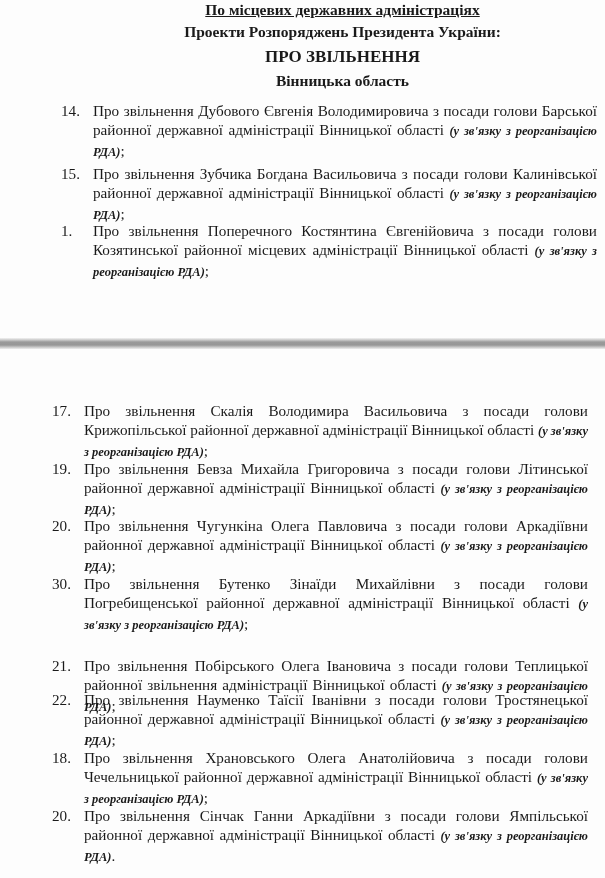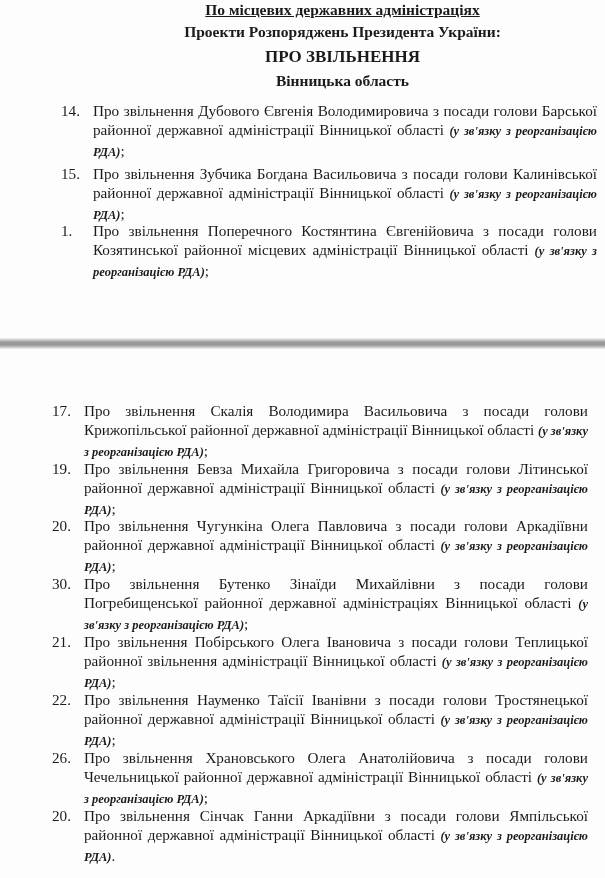--- a/index.html
+++ b/index.html
@@ -60,30 +60,30 @@
 <div class="item bot-item" style="top:459px">
   <span class="num">19.</span>
   <div class="txt"><span>Про звільнення Бевза Михайла Григоровича з посади голови Літинської районної державної адміністрації Вінницької області </span><span class="note">(у зв'язку з реорганізацією РДА)</span><span>;</span></div>
 </div>
 <div class="item bot-item" style="top:516px">
   <span class="num">20.</span>
   <div class="txt"><span>Про звільнення Чугункіна Олега Павловича з посади голови Аркадіївни районної державної адміністрації Вінницької області </span><span class="note">(у зв'язку з реорганізацією РДА)</span><span>;</span></div>
 </div>
 <div class="item bot-item" style="top:574px">
   <span class="num">30.</span>
-  <div class="txt"><span>Про звільнення Бутенко Зінаїди Михайлівни з посади голови Погребищенської районної державної адміністраціях Вінницької області </span><span class="note">(у зв'язку з реорганізацією РДА)</span><span>;</span></div>
+  <div class="txt"><span>Про звільнення Бутенко Зінаїди Михайлівни з посади голови Погребищенської районної державної адміністрації Вінницької області </span><span class="note">(у зв'язку з реорганізацією РДА)</span><span>;</span></div>
 </div>
-<div class="item bot-item" style="top:632px">
+<div class="item bot-item" style="top:656px">
   <span class="num">21.</span>
   <div class="txt"><span>Про звільнення Побірського Олега Івановича з посади голови Теплицької районної звільнення адміністрації Вінницької області </span><span class="note">(у зв'язку з реорганізацією РДА)</span><span>;</span></div>
 </div>
 <div class="item bot-item" style="top:690px">
   <span class="num">22.</span>
   <div class="txt"><span>Про звільнення Науменко Таїсії Іванівни з посади голови Тростянецької районної державної адміністрації Вінницької області </span><span class="note">(у зв'язку з реорганізацією РДА)</span><span>;</span></div>
 </div>
 <div class="item bot-item" style="top:748px">
-  <span class="num">26.</span>
+  <span class="num">18.</span>
   <div class="txt"><span>Про звільнення Храновського Олега Анатолійовича з посади голови Чечельницької районної державної адміністрації Вінницької області </span><span class="note">(у зв'язку з реорганізацією РДА)</span><span>;</span></div>
 </div>
 <div class="item bot-item" style="top:806px">
   <span class="num">20.</span>
   <div class="txt"><span>Про звільнення Сінчак Ганни Аркадіївни з посади голови Ямпільської районної державної адміністрації Вінницької області </span><span class="note">(у зв'язку з реорганізацією РДА)</span><span>.</span></div>
 </div>
 
 </body></html>

